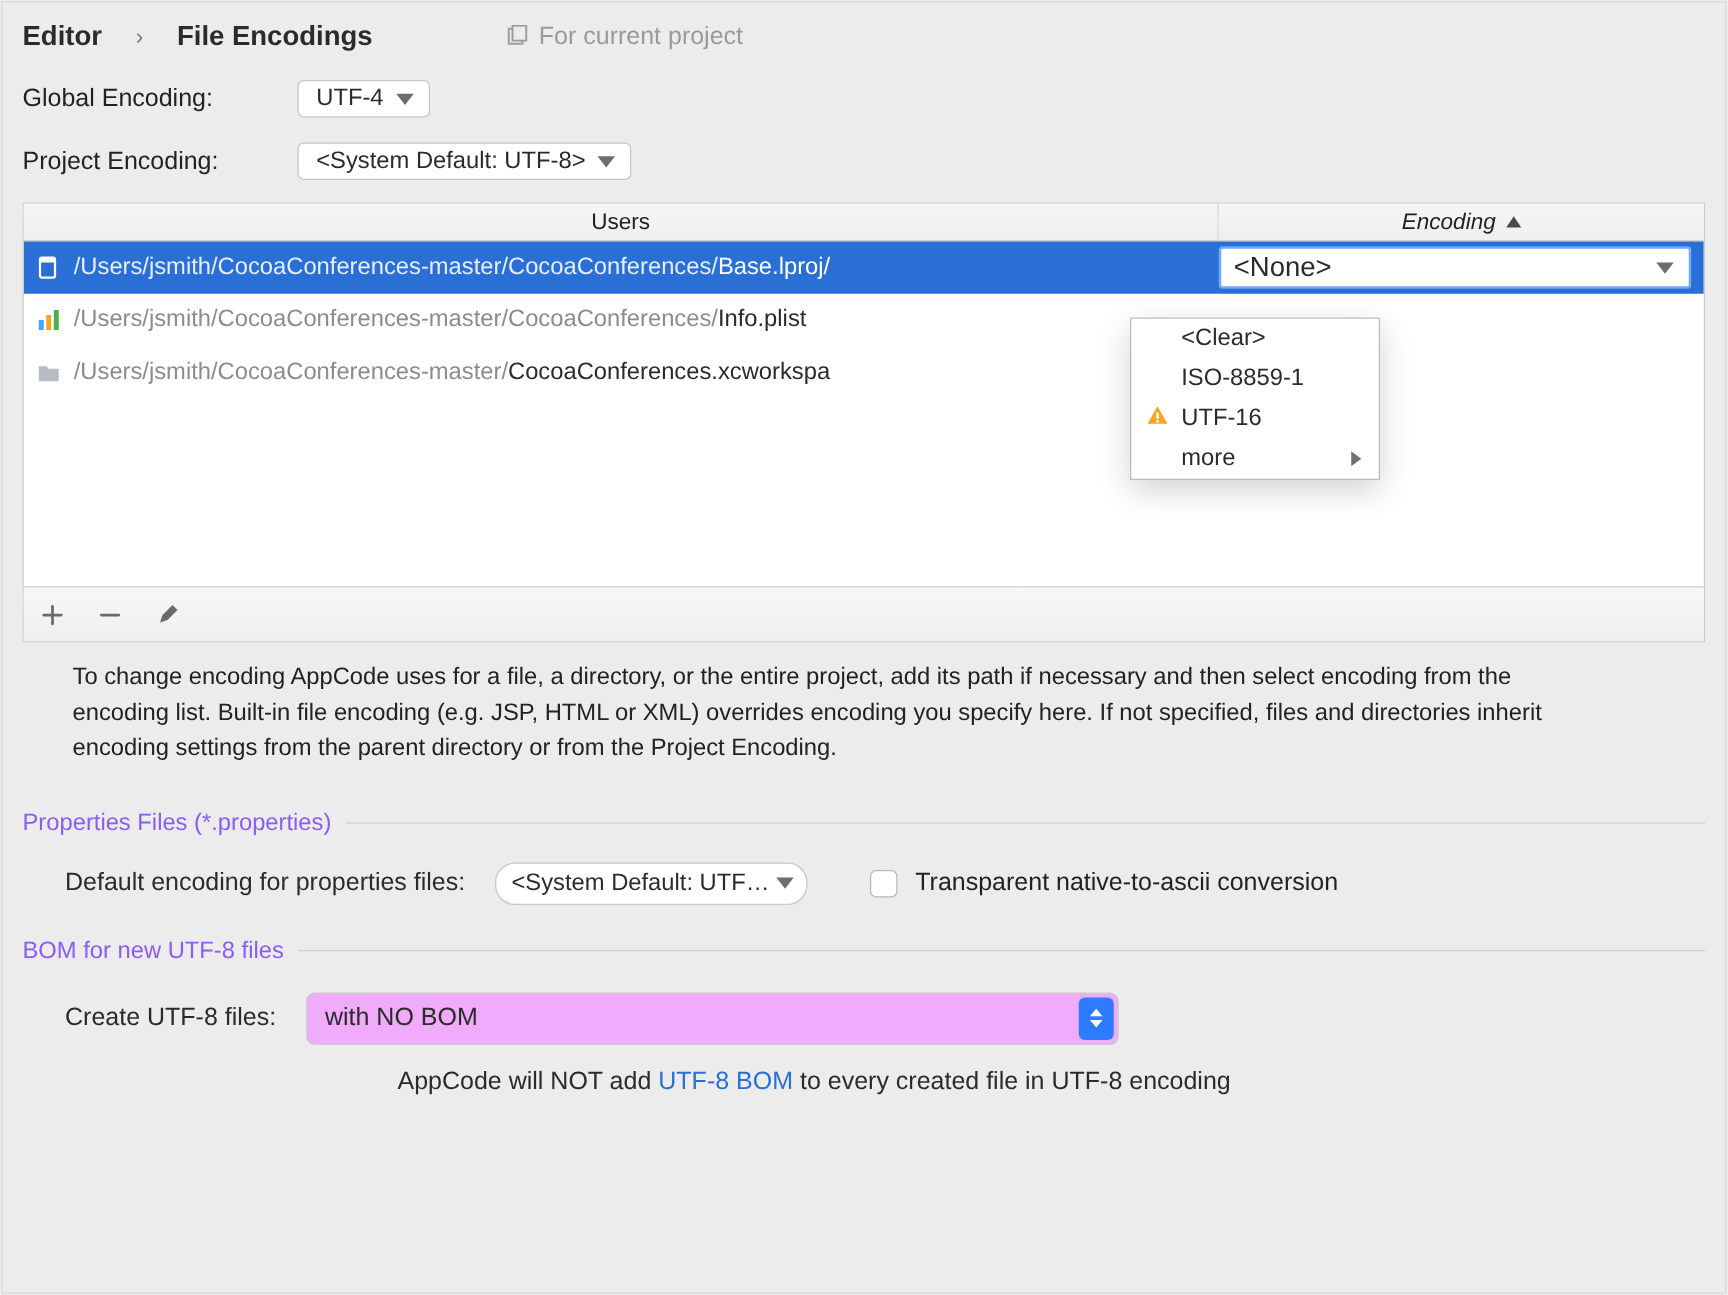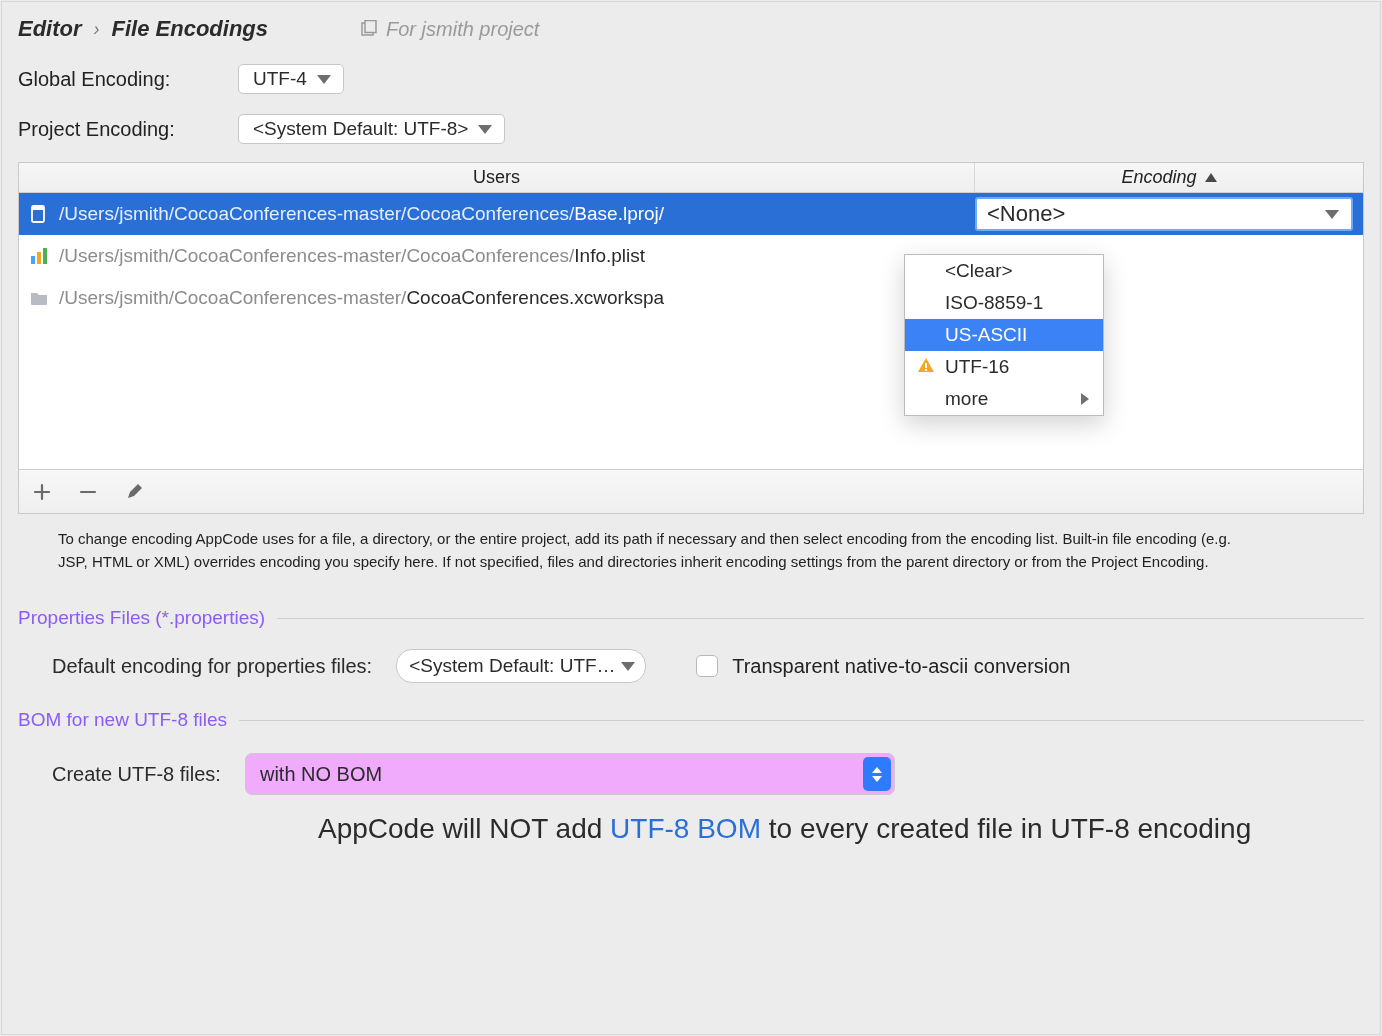--- a/index.html
+++ b/index.html
@@ -19,22 +19,21 @@
     height: 1034px;
     margin: 1px;
     background: #ececec;
     position: relative;
   }
   
   .crumb-row {
     display: flex;
     align-items: center;
     padding: 14px 16px 6px 16px;
-    gap: 12px;
-    font-style: italic;
+    gap: 27px;
   }
   .crumb-1 { font-weight: 700; font-size: 22px; }
   .crumb-sep { color: #777; font-size: 18px; }
   .crumb-2 { font-weight: 700; font-size: 22px; }
   .crumb-hint {
     display: flex; align-items: center; gap: 8px;
     margin-left: 80px; color: #9a9a9a; font-size: 20px;
   }
   .hint-ic svg { display:block; }
   
@@ -106,21 +105,21 @@
   .tbl-tools {
     border-top: 1px solid #cfcfcf;
     background: linear-gradient(#f7f7f7,#efefef);
     height: 44px;
     display: flex; align-items: center; gap: 28px;
     padding: 0 14px;
   }
   .tbl-tools .tbtn { color:#6a6a6a; font-size:22px; line-height:1; display:flex; }
   .tbl-tools .tbtn svg { display:block; }
   
-  .explain { padding: 14px 20px 8px 56px; font-size: 15px; color:#222; line-height:1.5; max-width: 1260px;}
+  .explain { padding: 14px 20px 8px 56px; font-size: 19px; color:#222; line-height:1.5; max-width: 1260px;}
   
   .group { margin: 26px 16px 0 16px; }
   .group .legend { display:flex; align-items:center; gap:12px; font-size:19px; color:#8b5cf6; }
   .group .legend .line { flex:1; height:1px; background:#cfcfcf; }
   .group .body { padding: 20px 0 0 34px; display:flex; align-items:center; gap:24px; flex-wrap:wrap;}
   .lbl { font-size:20px; }
   .combo2 {
     display:inline-flex;align-items:center;background:#fff;border:1px solid #c7c7c7;border-radius:16px;
     padding:5px 10px 5px 12px;font-size:19px;width:250px;justify-content:space-between;
   }
@@ -134,41 +133,41 @@
     display:flex;align-items:center;background:#f0abfc;border:1px solid #c9c9c9;border-radius:7px;
     height:42px;width:650px;position:relative;font-size:20px;padding:0 0 0 14px;
   }
   .mac-select .stepper {
     position:absolute;right:3px;top:3px;bottom:3px;width:28px;background:#2f7bff;border-radius:5px;
     display:flex;flex-direction:column;align-items:center;justify-content:center;gap:3px;
   }
   .mac-select .stepper .up,.mac-select .stepper .dn{ width:0;height:0;border-left:5px solid transparent;border-right:5px solid transparent;}
   .mac-select .stepper .up{ border-bottom:6px solid #fff;}
   .mac-select .stepper .dn{ border-top:6px solid #fff;}
-  .bom-note { padding: 18px 0 0 300px; font-size:28px; }
+  .bom-note { padding: 18px 0 0 300px; font-size:20px; }
   .bom-note .link { color:#2a6fd6; }
   .tri { width:0;height:0;border-left:7px solid transparent;border-right:7px solid transparent;border-top:9px solid #6d6d6d;display:inline-block;}
 </style>
 </head>
 <body>
 
 <div class="root">
 
   <div class="crumb-row">
     <span class="crumb-1">Editor</span>
     <span class="crumb-sep">›</span>
     <span class="crumb-2">File Encodings</span>
     <span class="crumb-hint">
       <span class="hint-ic">
         <svg width="18" height="18" viewBox="0 0 18 18">
             <rect x="2" y="3" width="11" height="12" fill="none" stroke="#9a9a9a" stroke-width="1.5"></rect>
             <rect x="5" y="0.5" width="11" height="12" fill="#ececec" stroke="#9a9a9a" stroke-width="1.5"></rect>
           </svg>
       </span>
-      <span>For jsmith project</span>
+      <span>For current project</span>
     </span>
   </div>
 
   <div class="form-rows">
     <div class="form-row">
       <div class="form-label">Global Encoding:</div>
       <div class="combo">
         <span>UTF-4</span>
         <span class="tri"></span>
       </div>
@@ -246,23 +245,20 @@
     </div>
   </div>
 
   <div class="popup" id="popup">
       <div class="item">
         <span>&lt;Clear&gt;</span>
       </div>
       <div class="item">
         <span>ISO-8859-1</span>
       </div>
-      <div class="item sel">
-        <span>US-ASCII</span>
-      </div>
       <div class="item">
         <span class="warn"><svg width="18" height="18" viewBox="0 0 18 18">
             <path d="M9 2l8 14H1L9 2z" fill="#f5a623"></path>
             <rect x="8" y="7" width="2" height="5" fill="#fff"></rect>
             <rect x="8" y="13" width="2" height="2" fill="#fff"></rect>
           </svg></span>
         <span>UTF-16</span>
       </div>
       <div class="item more">
         <span>more</span>

